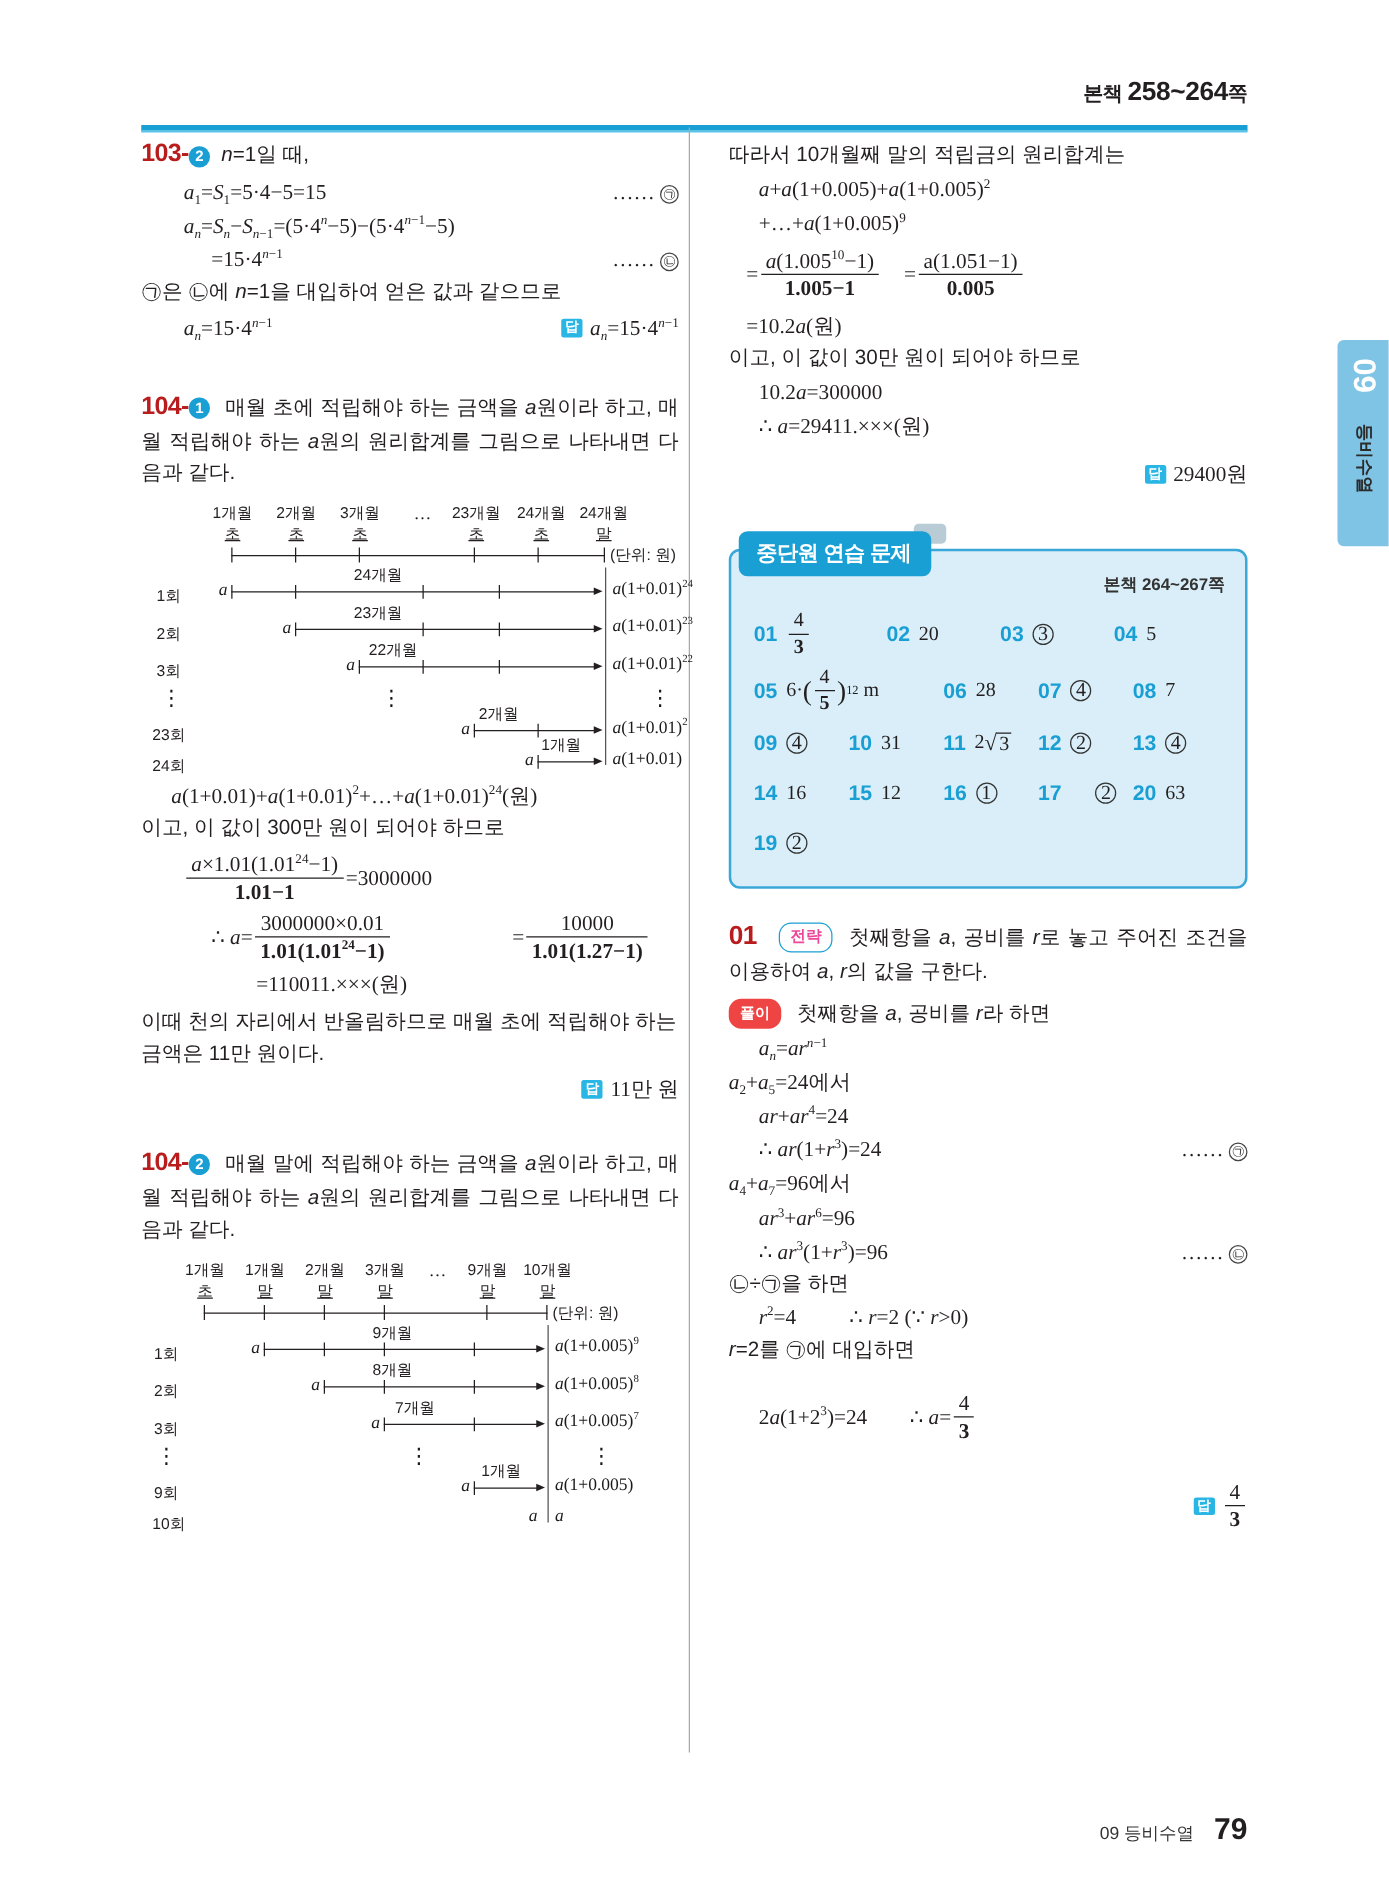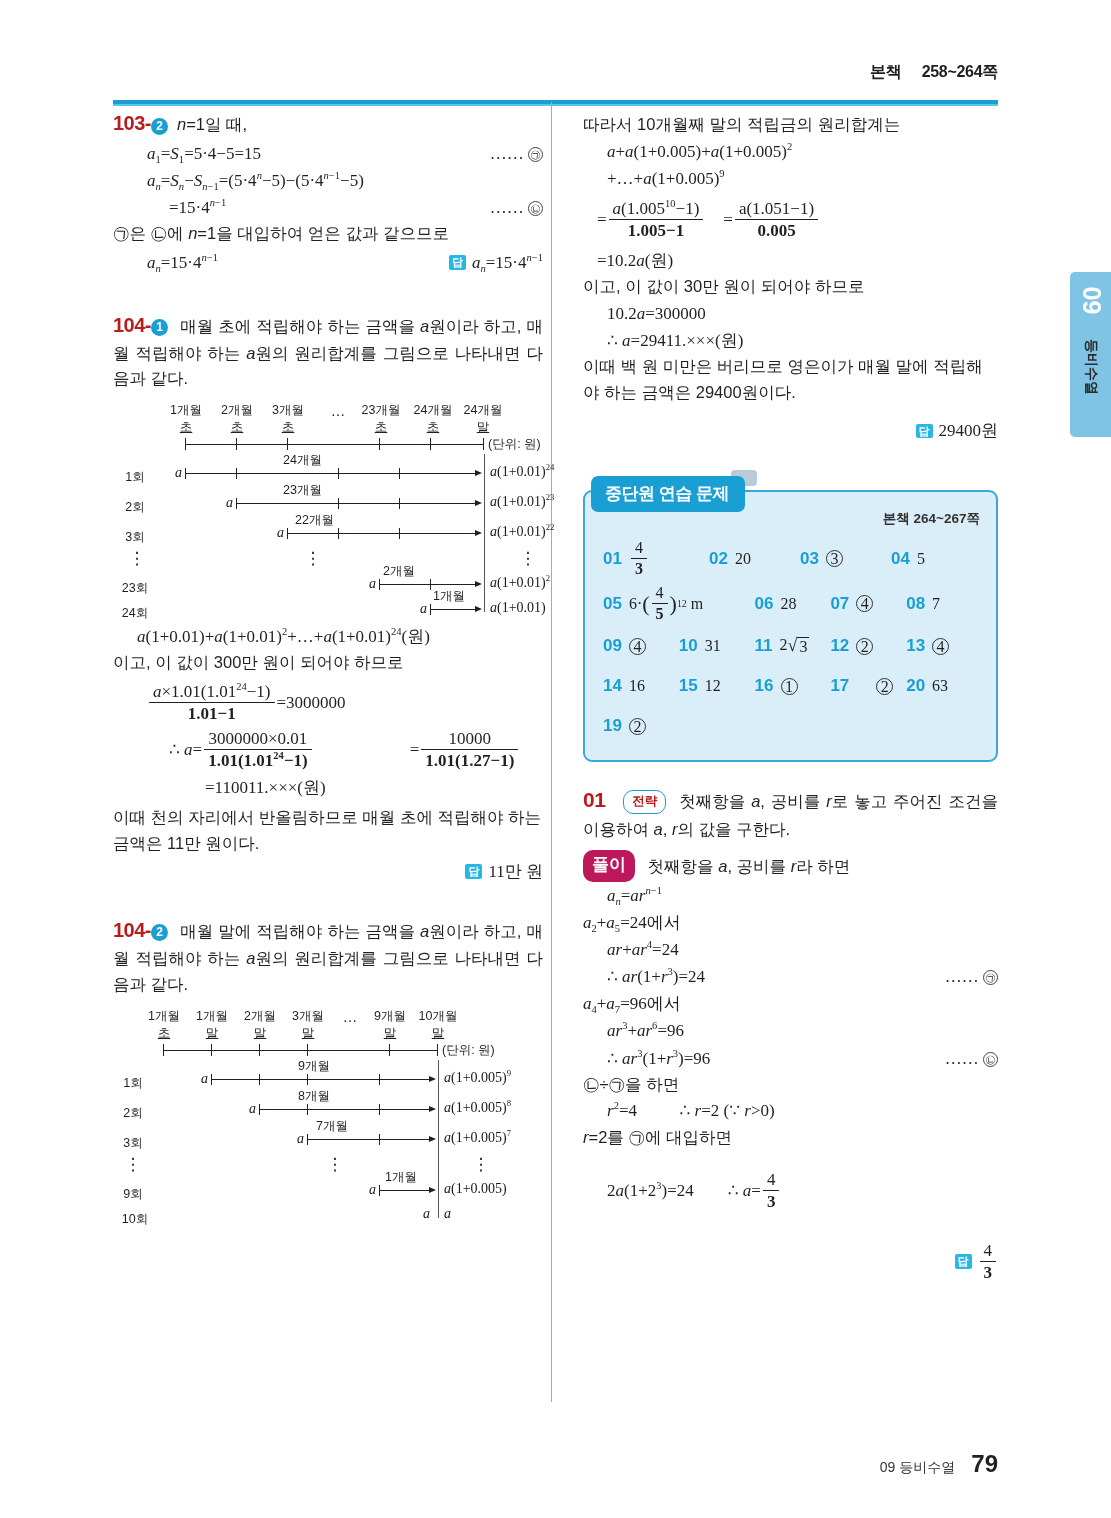--- a/index.html
+++ b/index.html
@@ -13,21 +13,21 @@
   }
   .page { position:absolute; inset:0; }
 
   
   .header-ref {
     position:absolute; right:113px; top:62px;
     font-family:"Liberation Sans", sans-serif;
     font-size:16px; font-weight:bold; color:#231f20;
     letter-spacing:-0.3px;
   }
-  .header-ref .big { font-size:16px;margin-left:16px; }
+  .header-ref .big { font-size:21px; }
   .rule-top {
     position:absolute; left:113px; top:100px; width:885px; height:5px;
     background:#1a9fd4;
   }
   .rule-top::after{
     content:""; position:absolute; left:0; top:4px; width:100%; height:2px;
     background:#5cc3e8;
   }
 
   
@@ -169,28 +169,28 @@
     border:1.1px solid #333; border-radius:50%; font-size:11px;
     text-align:center; font-family:"Liberation Sans", sans-serif;
   }
   .sqrt { display:inline-flex; align-items:flex-start; }
   .sqrt .rad { font-size:18px; line-height:1; }
   .sqrt .rv { border-top:1.1px solid #231f20; padding:0 2px; margin-top:1px; }
 
   
   .badge-strat {
     display:inline-block; border:1.4px solid #1a9fd4; border-radius:10px;
-    color:#b91c1c; background:#fff;
+    color:#ec4899; background:#fff;
     font-family:"Liberation Sans", sans-serif; font-weight:bold; font-size:12.5px;
     padding:1px 8px 2px; margin:0 7px 0 0; vertical-align:2px;
   }
   .badge-sol {
-    display:inline-block; background:#be185d; border-radius:10px;
+    display:inline-block; background:#ef4444; border-radius:10px;
     color:#fff; font-family:"Liberation Sans", sans-serif;
-    font-weight:bold; font-size:17px; padding:2px 9px 3px;
+    font-weight:bold; font-size:12px; padding:2px 9px 3px;
     margin:0 8px 0 0; vertical-align:2px;
   }
 </style>
 </head>
 <body>
 
 <div class="page">
 
   <div class="header-ref">
     <span>본책 </span><span class="big">258~264</span><span>쪽</span>
@@ -458,21 +458,20 @@
         <span class="frac">
           <span class="num">a(1.051−1)</span>
           <span class="den">0.005</span>
         </span>
       </div>
 
       <div class="mth" style="padding-left:14px; margin-top:7px;">=10.2<i>a</i>(원)</div>
       <div class="ko">이고, 이 값이 30만 원이 되어야 하므로</div>
       <div class="mth ind3">10.2<i>a</i>=300000</div>
       <div class="mth ind3">∴&nbsp;<i>a</i>=29411.×××(원)</div>
-      <div class="ko">이때 백 원 미만은 버리므로 영은이가 매월 말에 적립해야 하는 금액은 29400원이다.</div>
       <div class="ansline" style="margin-top:12px;">
         <span class="dap">답</span>
         <span class="mth">29400원</span>
       </div>
     </div>
 
     <div class="ansbox" style="margin-top:46px;">
       <div class="ansbox-tab">중단원 연습 문제</div>
       <div class="ansbox-ref">본책 264~267쪽</div>
 

